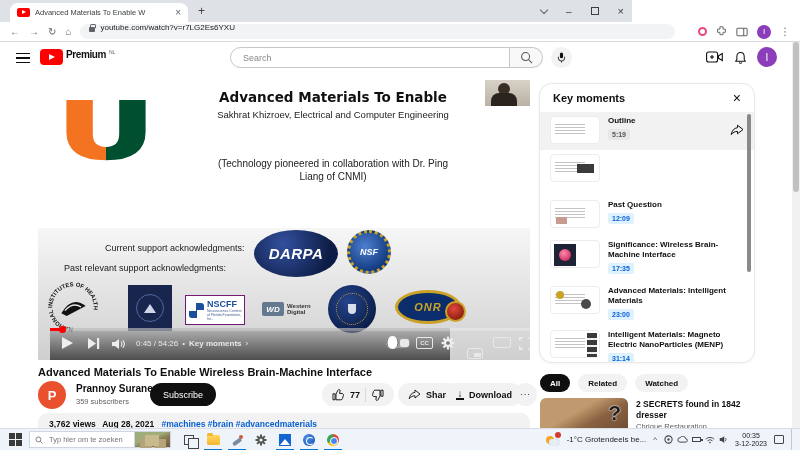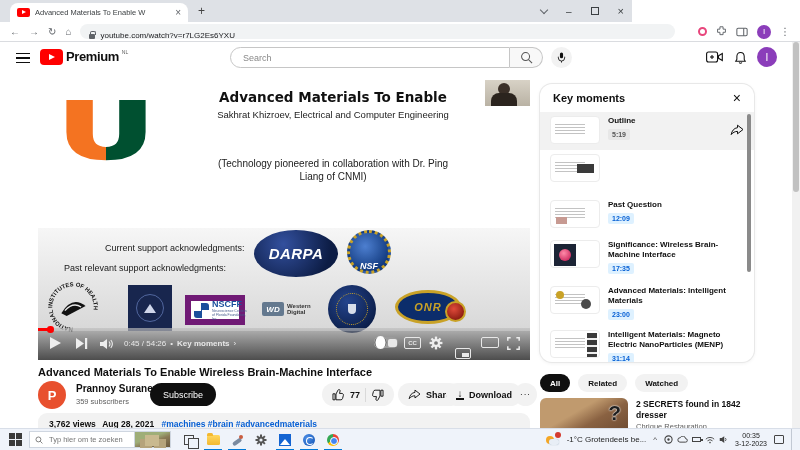--- a/index.html
+++ b/index.html
@@ -22,41 +22,41 @@
     transform:rotate(45deg);margin-top:-3px}
   .wc-min{font-size:10px}
   .wc-max{width:8px;height:8px;border:1.2px solid #3c4043}
   .wc-close{font-size:11px}
 
   
   .addrbar{position:absolute;left:0;top:22px;width:800px;height:20px;background:#fff;
     border-bottom:1px solid #dadce0;display:flex;align-items:center;padding:0 10px;gap:9px}
   .nav-glyph{font-size:10px;color:#5f6368}
   .urlbox{height:15px;width:595px;background:#f1f3f4;border-radius:8px;display:flex;
-    align-items:flex-start;padding:7px 9px;gap:5px}
+    align-items:flex-end;padding:7px 9px;gap:5px}
   .lock{width:6px;height:5px;background:#5f6368;border-radius:1px;position:relative;margin-top:3px}
   .lock:before{content:"";position:absolute;top:-3px;left:1px;width:4px;height:3px;
     border:1px solid #5f6368;border-bottom:none;border-radius:2px 2px 0 0}
   .url{font-size:8px;color:#202124}
   .addr-right{display:flex;align-items:center;gap:9px;margin-left:auto}
   .ext-red{width:9px;height:9px;border:2px solid #e8467c;border-radius:50%}
   .profile-badge{width:14px;height:14px;border-radius:50%;background:#8b3dba;color:#fff;
     font-size:8px;display:flex;align-items:center;justify-content:center}
   .kebab{font-size:10px;color:#5f6368}
 
   
   .ytheader{position:absolute;left:0;top:42px;width:792px;height:32px;background:#fff}
   .hamburger{position:absolute;left:16px;top:11px;width:14px;height:10px;display:flex;
     flex-direction:column;justify-content:space-between}
   .hamburger i{height:1.4px;background:#0f0f0f;display:block}
   .ytlogo{position:absolute;left:40px;top:7px;display:flex;align-items:flex-start;gap:3px}
   .ytplay{width:23px;height:16px;background:#f00;border-radius:4px;position:relative}
   .ytplay:after{content:"";position:absolute;left:9px;top:4.5px;border-left:6px solid #fff;
     border-top:3.5px solid transparent;border-bottom:3.5px solid transparent}
-  .ytword{font-weight:bold;font-size:13px;letter-spacing:-.4px;color:#0f0f0f}
+  .ytword{font-weight:bold;font-size:10px;letter-spacing:-.4px;color:#0f0f0f}
   .ytregion{font-size:5px;color:#606060}
   .ytsearch{position:absolute;left:230px;top:5px;width:280px;height:21px;border:1px solid #c6c6c6;
     border-radius:11px 0 0 11px;padding:0 12px;font-size:9px;color:#0f0f0f;outline:none}
   .ytsearch::placeholder{color:#888}
   .ytsearch-btn{position:absolute;left:510px;top:5px;width:33px;height:21px;background:#f8f8f8;
     border:1px solid #c6c6c6;border-left:none;border-radius:0 11px 11px 0;display:flex;
     align-items:center;justify-content:center}
   .ytmic{position:absolute;left:551px;top:5px;width:21px;height:21px;border-radius:50%;
     background:#f2f2f2;display:flex;align-items:center;justify-content:center}
   .yticon{position:absolute;top:9px}
@@ -73,28 +73,28 @@
   .webcam{position:absolute;left:447px;top:0;width:45px;height:26px;background:linear-gradient(#d8d2c6,#b9b2a4);overflow:hidden}
   .webcam:before{content:"";position:absolute;left:13px;top:3px;width:12px;height:12px;border-radius:50%;background:#3a2f27}
   .webcam:after{content:"";position:absolute;left:6px;top:13px;width:26px;height:13px;border-radius:8px 8px 0 0;background:#2b241e}
   .ack{position:absolute;left:0;top:148px;width:492px;height:132px;background:linear-gradient(#f6f6f6,#cfcfcf)}
   .ack-label{position:absolute;font-size:9px;color:#1a1a1a}
   .darpa{position:absolute;left:216px;top:150px;width:84px;height:47px;border-radius:50%;
     background:radial-gradient(circle at 35% 30%,#33509e,#0c1c44 75%);display:flex;align-items:center;
     justify-content:center;color:#fff;font-weight:bold;font-style:italic;font-size:15px;letter-spacing:.5px}
   .nsf{position:absolute;left:309px;top:150px;width:44px;height:44px;border-radius:50%;
     border:3px dotted #c9a227;background:radial-gradient(circle at 40% 35%,#4d7fd0,#123a7e 75%);
-    display:flex;align-items:flex-end;justify-content:center;color:#fff;font-size:9px;font-weight:bold;font-style:italic}
+    display:flex;align-items:center;justify-content:center;color:#fff;font-size:9px;font-weight:bold;font-style:italic}
   .afrl{position:absolute;left:90px;top:205px;width:44px;height:46px;background:#18264e;
     display:flex;align-items:center;justify-content:center}
   .afrl i{width:28px;height:28px;border-radius:50%;border:1.5px solid #51669e;display:flex;
     align-items:center;justify-content:center}
   .afrl i:after{content:"";border-bottom:9px solid #cfd6ea;border-left:6px solid transparent;border-right:6px solid transparent}
   .nscff{position:absolute;left:147px;top:215px;width:60px;height:30px;background:#fff;
-    display:flex;align-items:center;gap:3px;padding:2px 3px;border:6px solid #701a75}
+    display:flex;align-items:center;gap:3px;padding:2px 3px;border:1px solid #701a75}
   .pinwheel{width:15px;height:15px;border-radius:3px;background:
     conic-gradient(#1a4f9c 0 90deg,#fff 0 180deg,#1a4f9c 0 270deg,#fff 0 360deg);flex:0 0 auto}
   .nscff-txt{display:flex;flex-direction:column}
   .nscff-name{font-size:9px;font-weight:bold;color:#1a4f9c;line-height:9px}
   .nscff-sub{font-size:3.5px;color:#445a8c;line-height:4px;width:38px}
   .wd{position:absolute;left:224px;top:222px;display:flex;align-items:center;gap:3px}
   .wd-box{width:22px;height:14px;background:#64798f;color:#fff;font-weight:bold;font-style:italic;
     font-size:8px;display:flex;align-items:center;justify-content:center;border-radius:2px}
   .wd-sub{font-size:6px;font-weight:bold;color:#333;width:26px;line-height:6.5px}
   .afosr{position:absolute;left:290px;top:205px;width:48px;height:48px;border-radius:50%;
@@ -102,21 +102,21 @@
   .afosr i{width:32px;height:32px;border-radius:50%;border:1.5px dotted #c9a227;display:flex;
     align-items:center;justify-content:center}
   .afosr i:after{content:"";width:8px;height:10px;background:#d8deea;border-radius:0 0 4px 4px}
   .onr{position:absolute;left:357px;top:210px;width:66px;height:34px;border-radius:50%;
     background:#0c2d6b;border:3px solid #c9a227;display:flex;align-items:center;justify-content:center}
   .onr span{color:#c9a227;font-weight:bold;font-style:italic;font-size:11px;letter-spacing:1px}
   .onr:after{content:"";position:absolute;right:-8px;top:8px;width:17px;height:17px;border-radius:50%;
     background:radial-gradient(circle at 40% 35%,#e04a3a,#8c1d12 75%);border:2px solid #c9a227}
 
   
-  .pbar{position:absolute;left:0;top:248px;width:492px;height:32px;
+  .pbar{position:absolute;left:12px;top:248px;width:400px;height:32px;
     background:linear-gradient(rgba(150,150,150,.55),rgba(70,70,70,.95))}
   .prog{position:absolute;left:0;top:0;width:492px;height:2.5px;background:rgba(255,255,255,.25)}
   .prog-fill{position:absolute;left:0;top:0;width:12px;height:2.5px;background:#f00}
   .prog-dot{position:absolute;left:9px;top:-2px;width:6.5px;height:6.5px;border-radius:50%;background:#f00}
   .pc{position:absolute;top:9px}
   .play-tri{width:0;height:0;border-left:11px solid #eee;border-top:6.5px solid transparent;border-bottom:6.5px solid transparent}
   .ptime{font-size:8px;color:#e8e8e8;display:flex;gap:4px;align-items:center;top:11px}
   .atoggle{width:24px;height:11px;border-radius:6px;background:#9b9b9b;position:relative}
   .atoggle:before{content:"";position:absolute;left:0;top:-1px;width:13px;height:13px;border-radius:50%;background:#fff;
     box-shadow:inset 4px 0 0 -2.5px #777,inset -4px 0 0 -2.5px #777}

